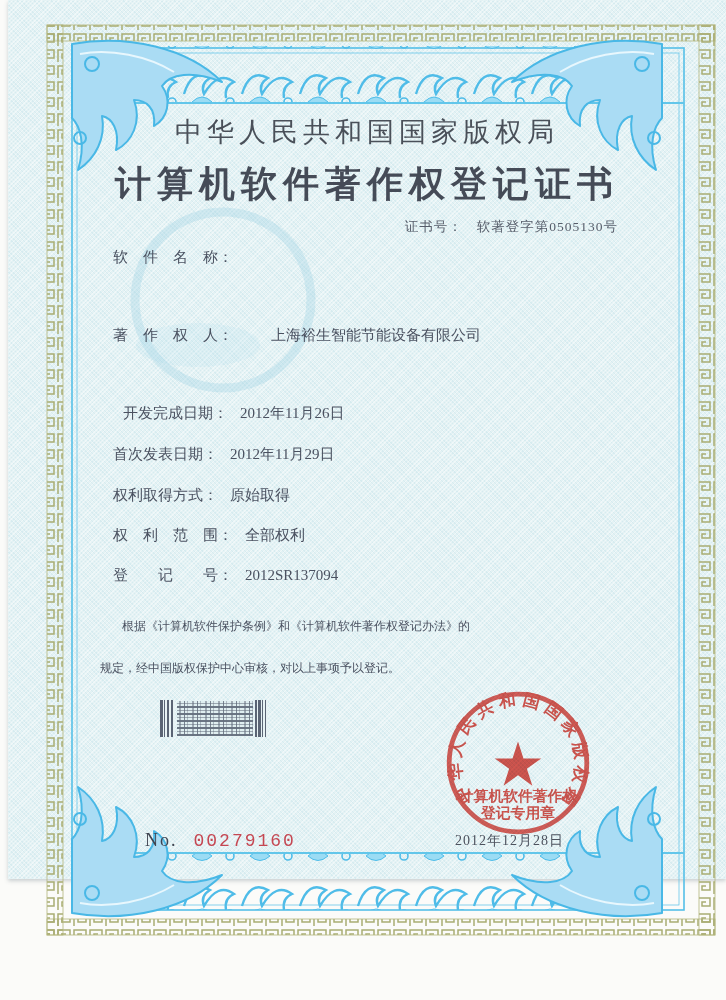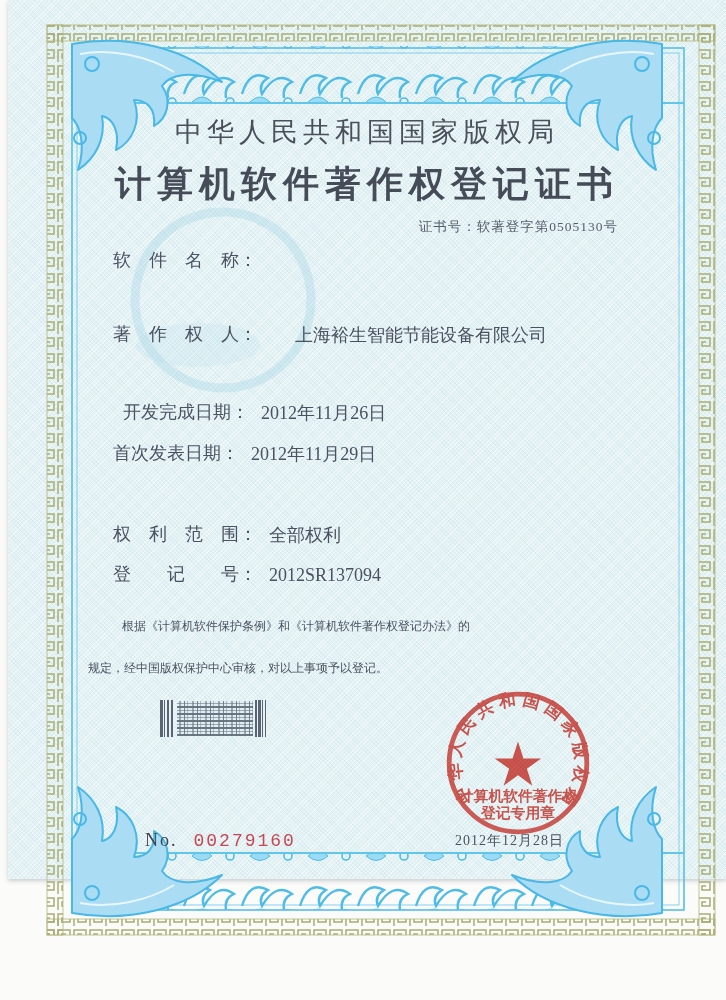--- a/index.html
+++ b/index.html
@@ -22,22 +22,22 @@
     position:absolute;left:0;top:114px;width:100%;
     text-align:center;font-size:27px;letter-spacing:5px;color:#4a5059;font-weight:normal;
   }
   .cert-title{
     position:absolute;left:0;top:160px;width:100%;
     text-align:center;font-size:36px;font-weight:bold;letter-spacing:6px;color:#454b57;
   }
   .certno{
     position:absolute;right:108px;top:218px;font-size:13.5px;color:#565d6a;letter-spacing:1px;
   }
-  .certno .lbl{}
-  .frow{position:absolute;left:0;display:flex;align-items:flex-start;font-size:18px;color:#4a5160;}
+  .certno .lbl{margin-right:14px;}
+  .frow{position:absolute;left:0;display:flex;align-items:center;font-size:15px;color:#4a5160;}
   .flabel{white-space:pre;flex:none;}
   .fvalue{white-space:pre-wrap;margin-left:12px;line-height:27px;max-width:400px;}
   .statement{position:absolute;left:80px;width:566px;font-size:12px;line-height:41px;color:#4a5160;}
   .st1{text-indent:34px;}
   .barcode{position:absolute;left:152px;top:700px;width:108px;height:37px;}
   .bc-l{position:absolute;left:0;top:0;bottom:0;width:15px;
     background:repeating-linear-gradient(90deg,#5a6474 0 3px,#e7f2f4 3px 4px,#5a6474 4px 5px,#e7f2f4 5px 7px,#5a6474 7px 9px,#e7f2f4 9px 11px,#5a6474 11px 13px,#e7f2f4 13px 15px);}
   .bc-r{position:absolute;right:0;top:0;bottom:0;width:13px;
     background:repeating-linear-gradient(90deg,#5a6474 0 2px,#e7f2f4 2px 3px,#5a6474 3px 6px,#e7f2f4 6px 7px,#5a6474 7px 8px,#e7f2f4 8px 10px,#5a6474 10px 11px,#e7f2f4 11px 13px);}
   .bc-m{position:absolute;left:17px;right:15px;top:1px;bottom:1px;opacity:.92;
@@ -117,31 +117,35 @@
     <span class="fvalue">上海裕生智能节能设备有限公司</span>
   </div>
   <div class="frow" style="top:400px;left:115px;">
     <span class="flabel">开发完成日期：</span>
     <span class="fvalue">2012年11月26日</span>
   </div>
   <div class="frow" style="top:441px;left:105px;">
     <span class="flabel">首次发表日期：</span>
     <span class="fvalue">2012年11月29日</span>
   </div>
+  <div class="frow" style="top:482px;left:105px;">
+    <span class="flabel">权利取得方式：</span>
+    <span class="fvalue">原始取得</span>
+  </div>
   <div class="frow" style="top:522px;left:105px;">
     <span class="flabel">权　利　范　围：</span>
     <span class="fvalue">全部权利</span>
   </div>
   <div class="frow" style="top:562px;left:105px;">
     <span class="flabel">登　　记　　号：</span>
     <span class="fvalue">2012SR137094</span>
   </div>
 
   <div class="statement st1" style="top:606px;">根据《计算机软件保护条例》和《计算机软件著作权登记办法》的</div>
-  <div class="statement" style="top:648px;">规定，经中国版权保护中心审核，对以上事项予以登记。</div>
+  <div class="statement" style="top:648px;margin-left:12px;">规定，经中国版权保护中心审核，对以上事项予以登记。</div>
 
   <div class="barcode">
     <div class="bc-l"></div>
     <div class="bc-m"></div>
     <div class="bc-r"></div>
   </div>
 
   <div class="seal">
     <svg viewBox="0 0 200 200" width="148" height="148" aria-hidden="true">
       <circle cx="100" cy="100" r="93" fill="none" stroke="#dd4a42" stroke-width="6.5" opacity="0.95"></circle>

